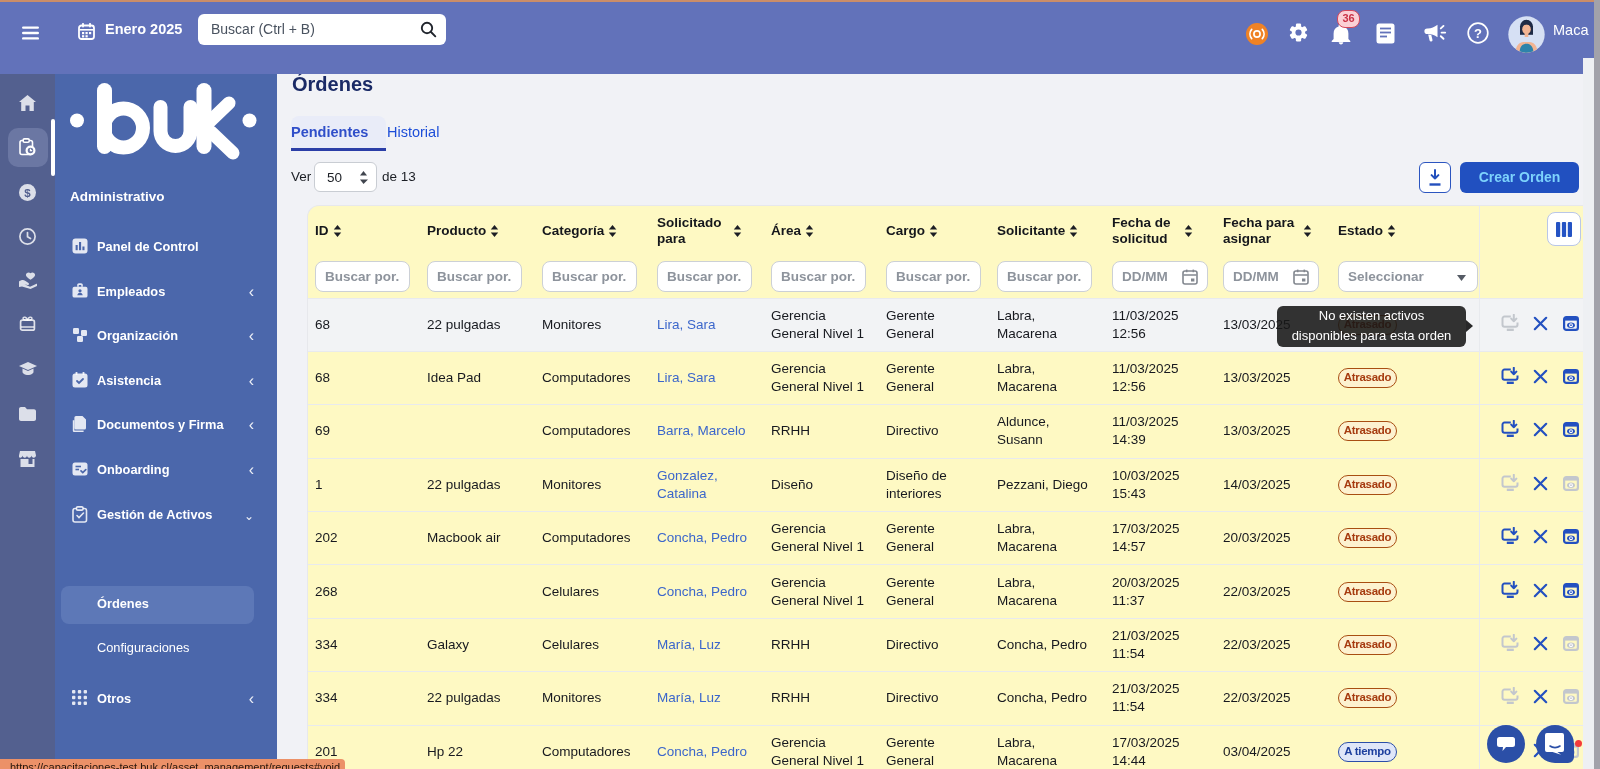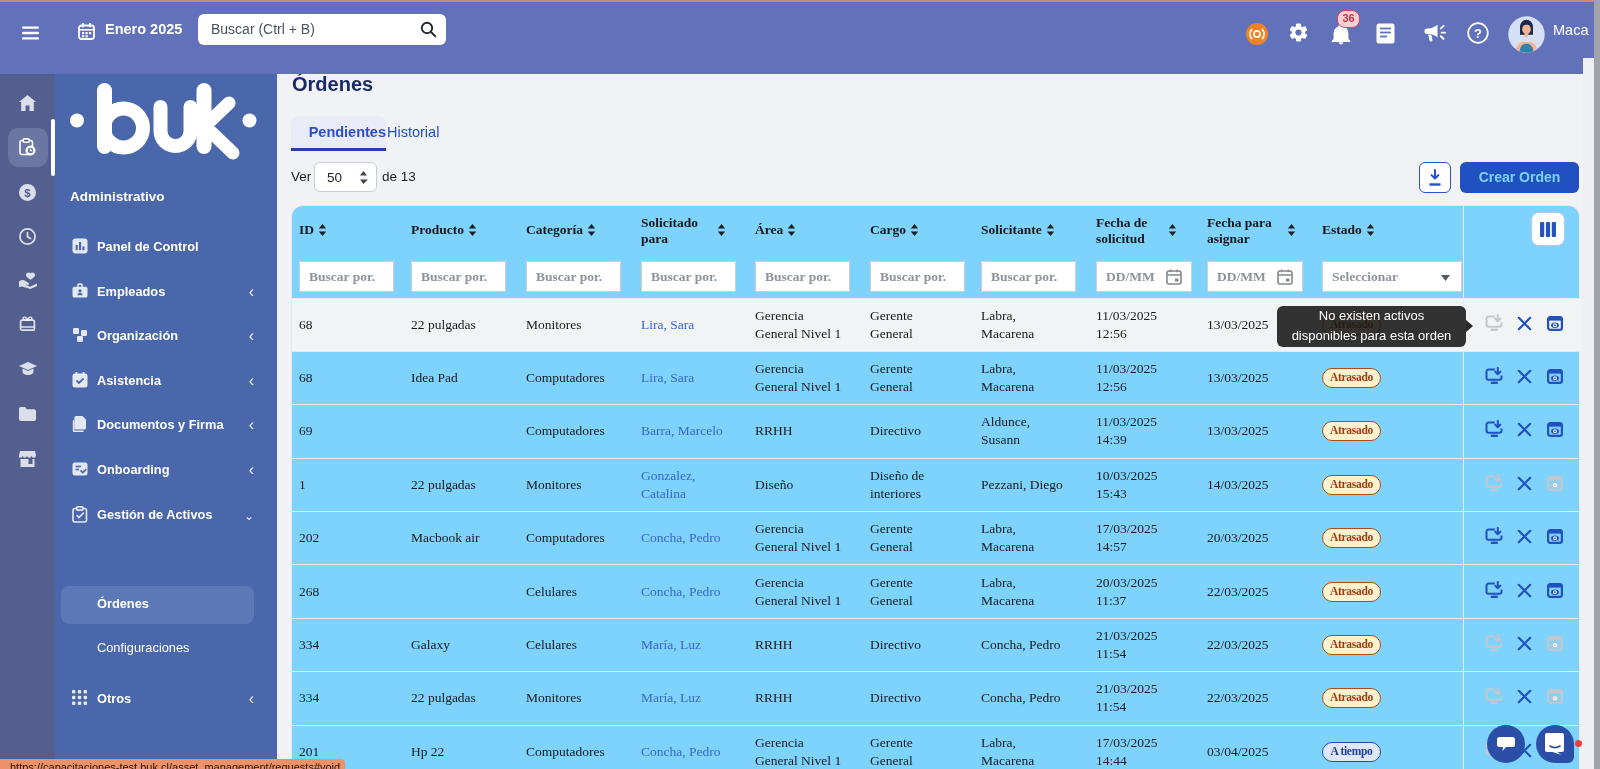--- a/index.html
+++ b/index.html
@@ -25,38 +25,38 @@
   #admin { position:absolute; left:15px; top:131px; color:#fff; font-size:13.5px; font-weight:bold; }
   .mitem { position:absolute; left:0; width:222px; height:40px; color:#fff; font-size:12.8px; font-weight:600; }
   .mitem .txt { position:absolute; left:42px; top:5px; }
   .mitem .chev { position:absolute; right:23px; top:4px; font-weight:400; font-size:16px; color:rgba(255,255,255,.9); }
   .mitem svg { position:absolute; left:17px; top:4px; }
   #ordsel { position:absolute; left:6px; top:528px; width:193px; height:38px; background:#5d78b7; border-radius:8px; }
 
   
   #main { position:absolute; top:58px; left:275px; width:1325px; height:711px; background:#f1f2f6; }
   #title { position:absolute; left:17px; top:15px; font-size:20px; font-weight:bold; color:#1a2a66; }
-  #tabPend { position:absolute; left:16px; top:58px; width:95px; height:35px; background:#e9ecf8; border-radius:8px 8px 0 0; border-bottom:3px solid #2b3ea7; color:#2f4ec9; font-size:14.5px; font-weight:600; text-align:right; line-height:32px; }
+  #tabPend { position:absolute; left:16px; top:58px; width:95px; height:35px; background:#e9ecf8; border-radius:8px 8px 0 0; border-bottom:3px solid #2b3ea7; color:#2f4ec9; font-size:14.5px; font-weight:600; text-align:left; line-height:32px; }
   #tabHist { position:absolute; left:112px; top:58px; color:#1d4ed8; font-size:14.5px; top:66px; }
   #verrow { position:absolute; left:16px; top:111px; font-size:13.5px; color:#1b1e24; }
   #versel { position:absolute; left:39px; top:104px; width:63px; height:30px; border:1px solid #c9cdd3; border-radius:6px; background:#fff; }
   #versel span { position:absolute; left:12px; top:7px; font-size:13.5px; color:#1b1e24; }
   #de13 { position:absolute; left:107px; top:111px; font-size:13.5px; color:#1b1e24; }
   #btnDl { position:absolute; left:1144px; top:104px; width:32px; height:31px; background:#fff; border:1px solid #2b55c0; border-radius:6px; }
   #btnCrear { position:absolute; left:1185px; top:104px; width:119px; height:31px; background:#2150c0; border-radius:6px; color:#7dd3fc; font-size:14px; font-weight:bold; text-align:center; line-height:31px; }
 
   
-  #card { position:absolute; left:16px; top:147px; width:1289px; height:565px; background:#7dd3fc; border:1px solid #e7e8ec; border-radius:12px 12px 0 0; border-bottom:none;font-family:Liberation Serif, serif; }
+  #card { position:absolute; left:32px; top:147px; width:1289px; height:565px; background:#fef9c3; border:1px solid #e7e8ec; border-radius:12px 12px 0 0; border-bottom:none; }
   table { border-collapse:collapse; table-layout:fixed; width:1288px; font-size:13.5px; color:#17191f; }
   th { text-align:left; font-size:13.5px; color:#15171c; vertical-align:middle; padding:0 0 0 7px; font-weight:bold; }
   td { padding:0 4px 0 7px; vertical-align:middle; line-height:18px; }
   tr.dr { height:53.4px; border-top:1px solid #e8eaee; }
   tr.r1 { background:#f2f3f5; }
   .lnk { color:#3b66cb; }
-  .fin { height:31px; border:1px solid #ccd0d6; border-radius:0; background:#fff; position:relative; color:#8d939c; font-size:13.5px;padding-left:17px; }
+  .fin { height:31px; border:1px solid #ccd0d6; border-radius:8px; background:#fff; position:relative; color:#8d939c; font-size:13.5px;padding-left:17px; }
   .fin .p { position:absolute; left:9px; top:7px; white-space:nowrap; overflow:hidden; }
   .actions { border-left:1px solid #e8eaee; }
   .badge { display:inline-block; box-sizing:border-box; width:59px; height:20px; line-height:17.5px; border-radius:10px; font-size:11.5px; letter-spacing:-0.3px; font-weight:bold; text-align:center; }
   .b-atr { background:#fdf2d0; border:1.5px solid #a84e12; color:#a63b10; }
   .b-tmp { background:#dfe6f8; border:1.5px solid #2b4ea8; color:#1d3f9e; }
   .sorti { display:inline-block; vertical-align:-2px; margin-left:4px; }
   .ic { display:inline-block; }
 
   
   #tooltip { position:absolute; left:1002px; top:248px; width:189px; height:41px; background:rgba(23,23,23,.88); border-radius:6px; color:#fff; font-size:13px; text-align:center; line-height:20px; padding-top:0; z-index:60; }

